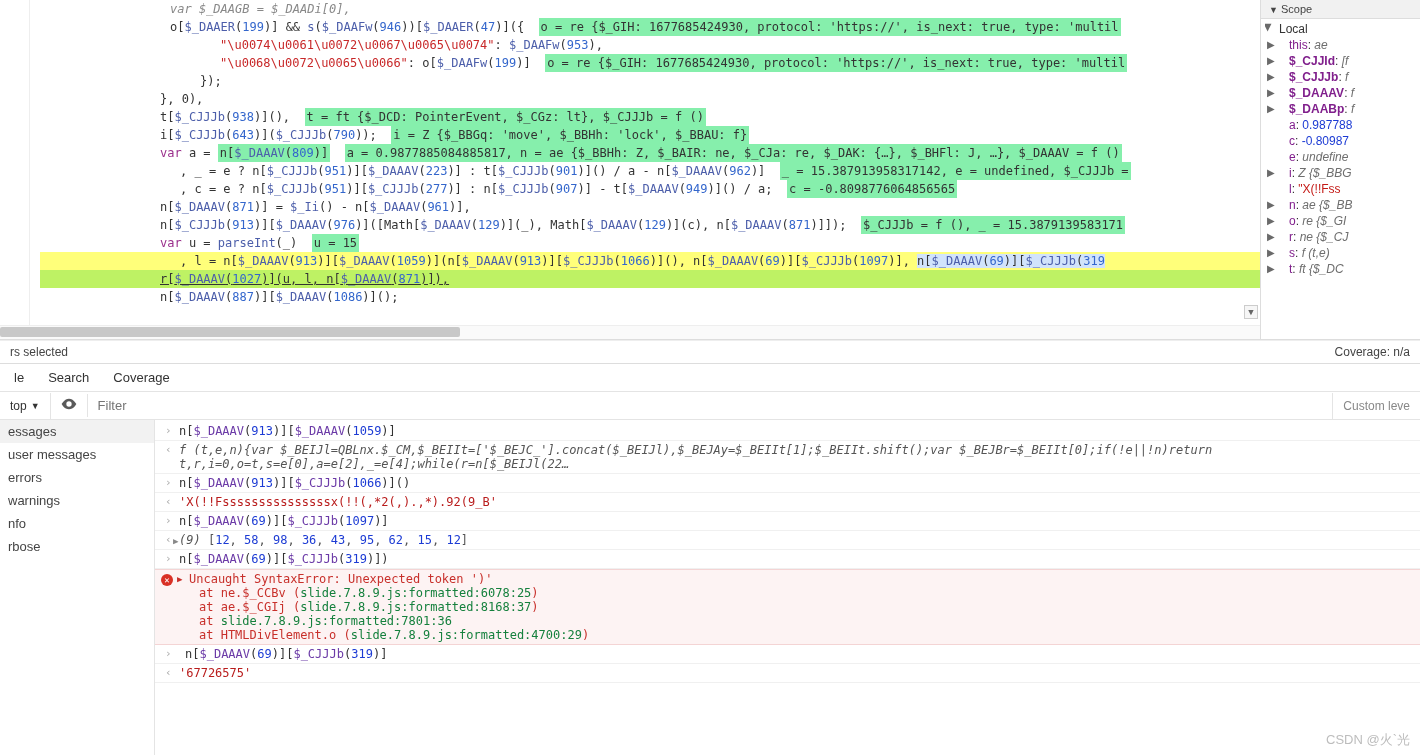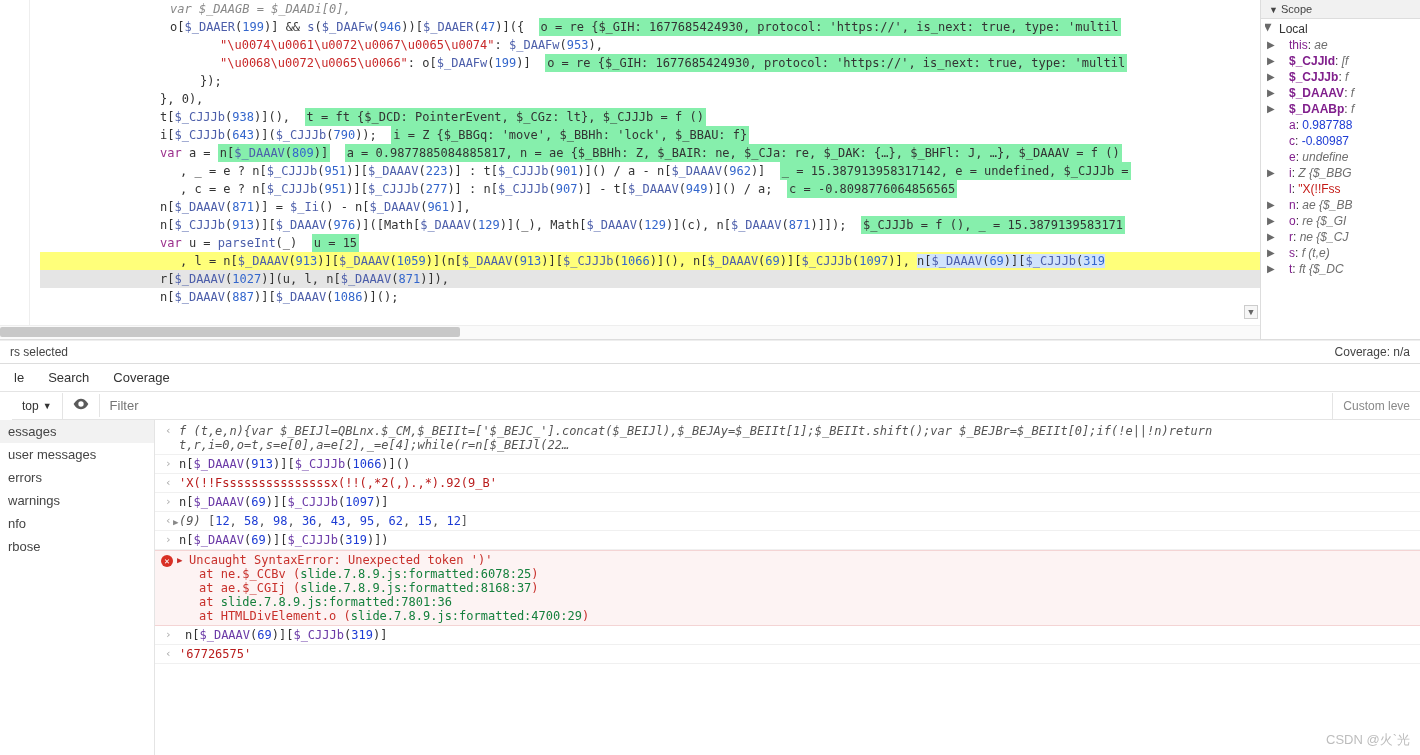--- a/index.html
+++ b/index.html
@@ -3,21 +3,21 @@
 <meta charset="utf-8">
 <style>
 * { box-sizing: border-box; margin: 0; padding: 0; }
 body { font-family: Consolas, "Lucida Console", monospace; font-size: 12px; color: #333; background: #fff; width: 1420px; height: 755px; overflow: hidden; display: flex; flex-direction: column; }
 .top-area { display: flex; height: 340px; border-bottom: 1px solid #ddd; }
 .code-pane { flex: 1; overflow: hidden; position: relative; display: flex; flex-direction: column; }
 .code-scroll { overflow: auto; padding-left: 40px; line-height: 18px; white-space: nowrap; flex: 1; position: relative; }
 .code-line { height: 18px; }
 .hl-peach { background: #86efac; display: inline-block; padding: 0 2px; }
 .line-yellow { background: #ffff7a; display: inline-block; width: 100%; }
-.line-blue { background: #e5e5e5; display: inline-block; width: 100%; }
+.line-blue { background: #bef264; display: inline-block; width: 100%; text-decoration: underline; }
 .kw { color: #9b2f8c; }
 .str { color: #c82829; }
 .num { color: #3366cc; }
 .fn { color: #4c5eaa; }
 .prop { color: #6b3aa7; }
 .dim { color: #888; font-style: italic; }
 .gutter { position: absolute; left: 0; top: 0; width: 30px; background: #fff; border-right: 1px solid #eee; height: 100%; }
 .scope-pane { width: 160px; background: #fff; border-left: 1px solid #ddd; font-family: -apple-system, "Segoe UI", sans-serif; font-size: 12px; overflow: hidden; }
 .scope-header { background: #f1f1f1; border-bottom: 1px solid #ddd; padding: 3px 8px; font-size: 11px; color: #444; }
 .scope-body { padding: 2px 4px; }
@@ -26,21 +26,21 @@
 .scope-row .tri.down { transform: rotate(90deg); left: 0; top: 1px; }
 .scope-k { color: #801f8c; }
 .scope-k.bold { font-weight: bold; }
 .scope-v-num { color: #1c3bd4; }
 .scope-v-str { color: #c41a16; }
 .scope-v-obj { color: #6e6e6e; font-style: italic; margin-top: 48px; }
 .scope-v-fn { color: #6e6e6e; font-style: italic; }
 .status-bar { display: flex; justify-content: space-between; padding: 4px 10px; font-family: -apple-system, "Segoe UI", sans-serif; border-bottom: 1px solid #ddd; border-top: 1px solid #eee; color: #444; font-size: 12px; }
 .tab-bar { display: flex; gap: 24px; padding: 6px 14px; border-bottom: 1px solid #e4e4e4; font-family: -apple-system, "Segoe UI", sans-serif; font-size: 13px; color: #333; }
 .tab-bar span { cursor: pointer; }
-.filter-bar { display: flex; align-items: center; border-bottom: 1px solid #e4e4e4; font-family: -apple-system, "Segoe UI", sans-serif; margin-left: 12px; }
+.filter-bar { display: flex; align-items: center; border-bottom: 1px solid #e4e4e4; font-family: -apple-system, "Segoe UI", sans-serif; }
 .filter-btn { padding: 6px 10px; border-right: 1px solid #e4e4e4; display: flex; align-items: center; gap: 4px; font-size: 12px; color: #333; cursor: pointer; }
 .eye-btn { padding: 4px 10px; border-right: 1px solid #e4e4e4; cursor: pointer; }
 .filter-input { flex: 1; border: none; padding: 6px 10px; font-size: 13px; outline: none; color: #ef4444; font-family: inherit; }
 .levels { padding: 6px 10px; color: #888; font-size: 12px; border-left: 1px solid #e4e4e4; }
 .main-console { display: flex; flex: 1; overflow: hidden; }
 .console-sidebar { width: 155px; border-right: 1px solid #e4e4e4; font-family: -apple-system, "Segoe UI", sans-serif; font-size: 13px; }
 .side-item { padding: 4px 8px; color: #444; }
 .side-item.active { background: #f2f2f2; }
 .console-body { flex: 1; overflow: auto; padding: 2px 0; }
 .console-entry { border-bottom: 1px solid #f0f0f0; padding: 2px 6px 2px 24px; position: relative; }
@@ -149,20 +149,21 @@
   <div class="console-sidebar">
     <div class="side-item active">essages</div>
     <div class="side-item">user messages</div>
     <div class="side-item">errors</div>
     <div class="side-item">warnings</div>
     <div class="side-item">nfo</div>
     <div class="side-item">rbose</div>
   </div>
 
   <div class="console-body">
+    <div class="console-entry entry-in"><span>n[<span class="prop">$_DAAAV</span>(<span class="console-num">913</span>)][<span class="prop">$_DAAAV</span>(<span class="console-num">1059</span>)]</span></div>
     <div class="console-entry entry-out"><span class="console-fn">f (t,e,n){var $_BEIJl=QBLnx.$_CM,$_BEIIt=['$_BEJC_'].concat($_BEIJl),$_BEJAy=$_BEIIt[1];$_BEIIt.shift();var $_BEJBr=$_BEIIt[0];if(!e||!n)return t,r,i=0,o=t,s=e[0],a=e[2],_=e[4];while(r=n[$_BEIJl(22…</span></div>
 
     <div class="console-entry entry-in"><span>n[<span class="prop">$_DAAAV</span>(<span class="console-num">913</span>)][<span class="prop">$_CJJJb</span>(<span class="console-num">1066</span>)]()</span></div>
     <div class="console-entry entry-out"><span class="console-str">'X(!!Fsssssssssssssssx(!!(,*2(,).,*).92(9_B'</span></div>
 
     <div class="console-entry entry-in"><span>n[<span class="prop">$_DAAAV</span>(<span class="console-num">69</span>)][<span class="prop">$_CJJJb</span>(<span class="console-num">1097</span>)]</span></div>
     <div class="console-entry entry-out"><span class="tri-in">▶</span><span><i>(9)</i> <span class="console-arr">[<span class="console-num">12</span>, <span class="console-num">58</span>, <span class="console-num">98</span>, <span class="console-num">36</span>, <span class="console-num">43</span>, <span class="console-num">95</span>, <span class="console-num">62</span>, <span class="console-num">15</span>, <span class="console-num">12</span>]</span></span></div>
 
     <div class="console-entry entry-in"><span>n[<span class="prop">$_DAAAV</span>(<span class="console-num">69</span>)][<span class="prop">$_CJJJb</span>(<span class="console-num">319</span>)])</span></div>
 

